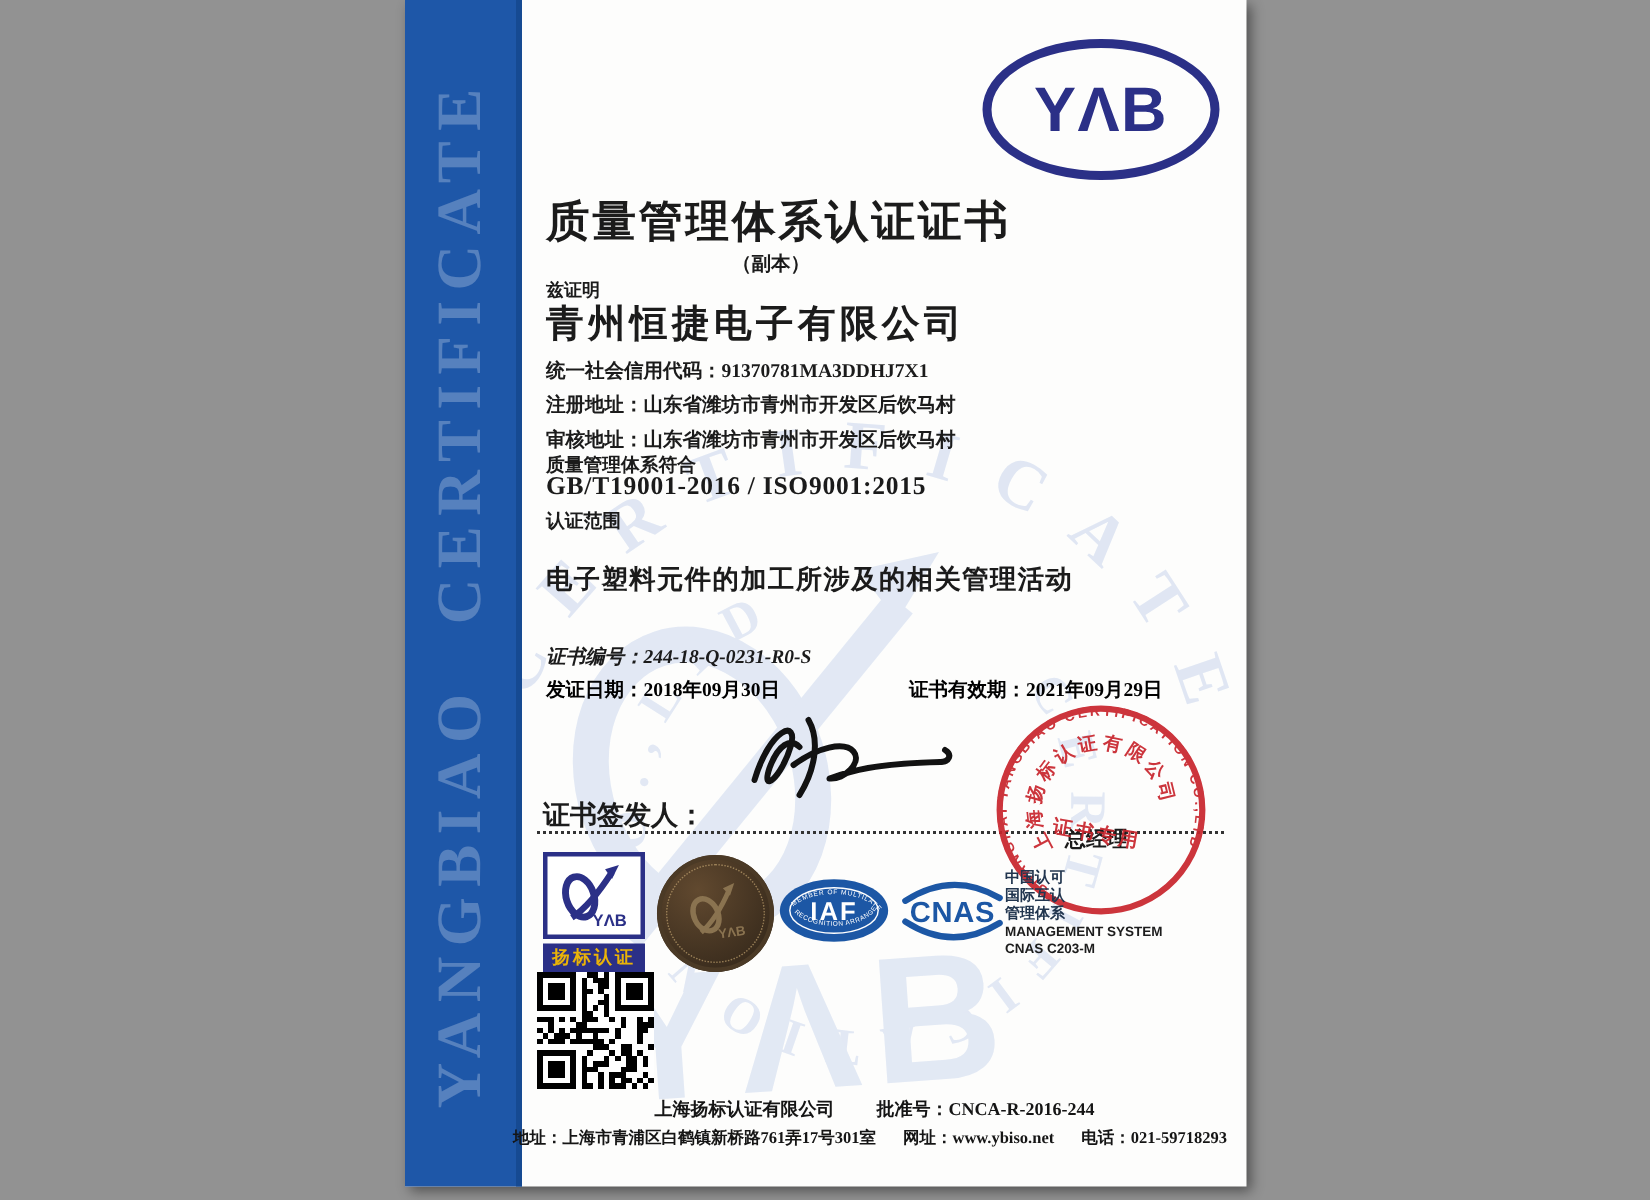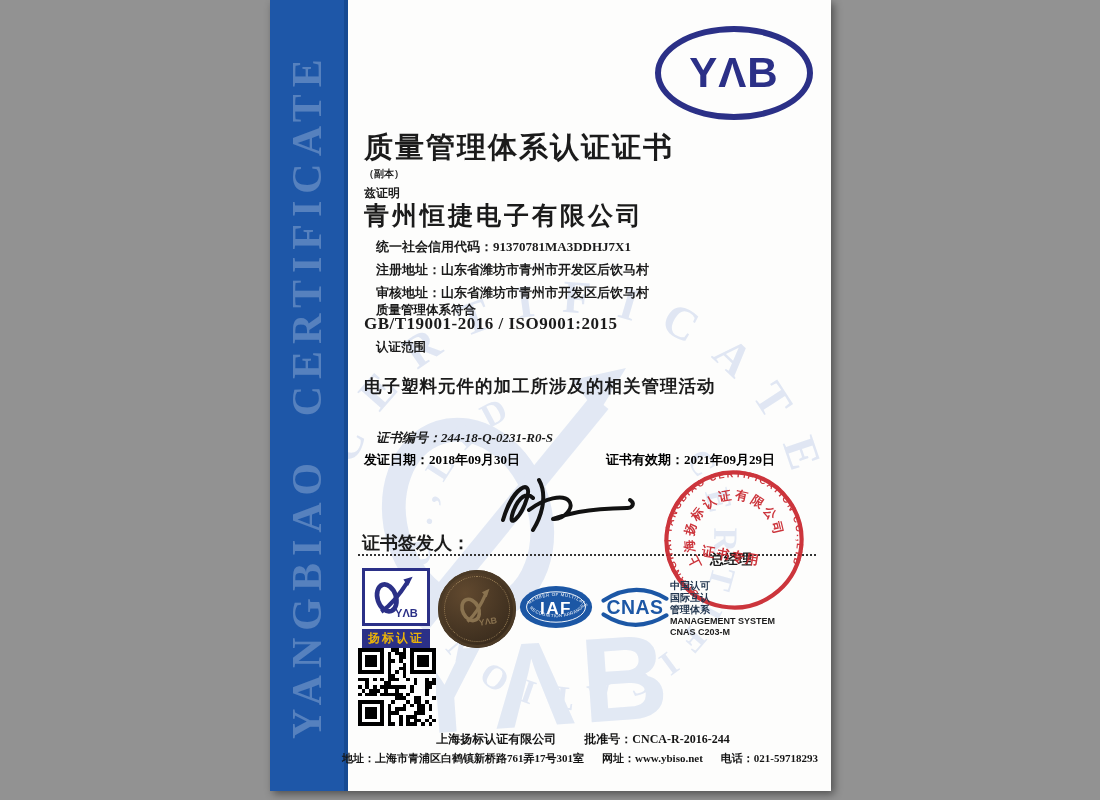--- a/index.html
+++ b/index.html
@@ -33,24 +33,24 @@
     position:absolute;left:385px;top:26px;width:146px;height:82px;
     border:6px solid #2b3087;border-radius:50%;
     display:flex;align-items:center;justify-content:center;background:transparent;
   }
   .oval-logo span{
     font-family:"Liberation Sans","DejaVu Sans",sans-serif;
     font-size:42px;font-weight:bold;color:#2b3087;letter-spacing:1px;
   }
   .t{position:absolute;color:#1b1b1b;white-space:nowrap;}
   .title{left:94px;top:128px;font-size:29px;font-weight:bold;letter-spacing:2px;}
-  .copy{left:94px;top:167px;width:300px;font-size:10px;font-weight:600;}
+  .copy{left:94px;top:167px;width:300px;text-align:center;font-size:13px;font-weight:600;}
   .certify{left:94px;top:185px;font-size:12px;font-weight:600;}
   .company{left:94px;top:199px;font-size:25px;font-weight:bold;letter-spacing:3px;text-align:right;}
-  .info{font-size:13px;font-weight:600;margin-left:12px;}
+  .info{font-size:13px;font-weight:600;}
   .standard{left:94px;top:314px;font-size:17px;font-weight:bold;letter-spacing:.5px;font-family:"Liberation Serif","DejaVu Serif",serif;}
   .scope{left:94px;top:374px;font-size:17.5px;font-weight:bold;letter-spacing:1px;}
   .dates span{position:absolute;font-size:13px;font-weight:600;white-space:nowrap;}
   .sig{position:absolute;left:205px;top:468px;}
   .issuer-label{left:92px;top:531px;font-size:18px;font-weight:bold;}
   .dotline{position:absolute;left:88px;top:554px;width:458px;border-top:2px dotted #333;}
   .issuer-title{left:440px;top:551px;font-size:14px;font-weight:600;}
   .stamp{position:absolute;left:390px;top:466px;width:148px;height:148px;transform:rotate(10deg);opacity:.92;}
   
   .yab-box{position:absolute;left:92px;top:568px;width:68px;}

